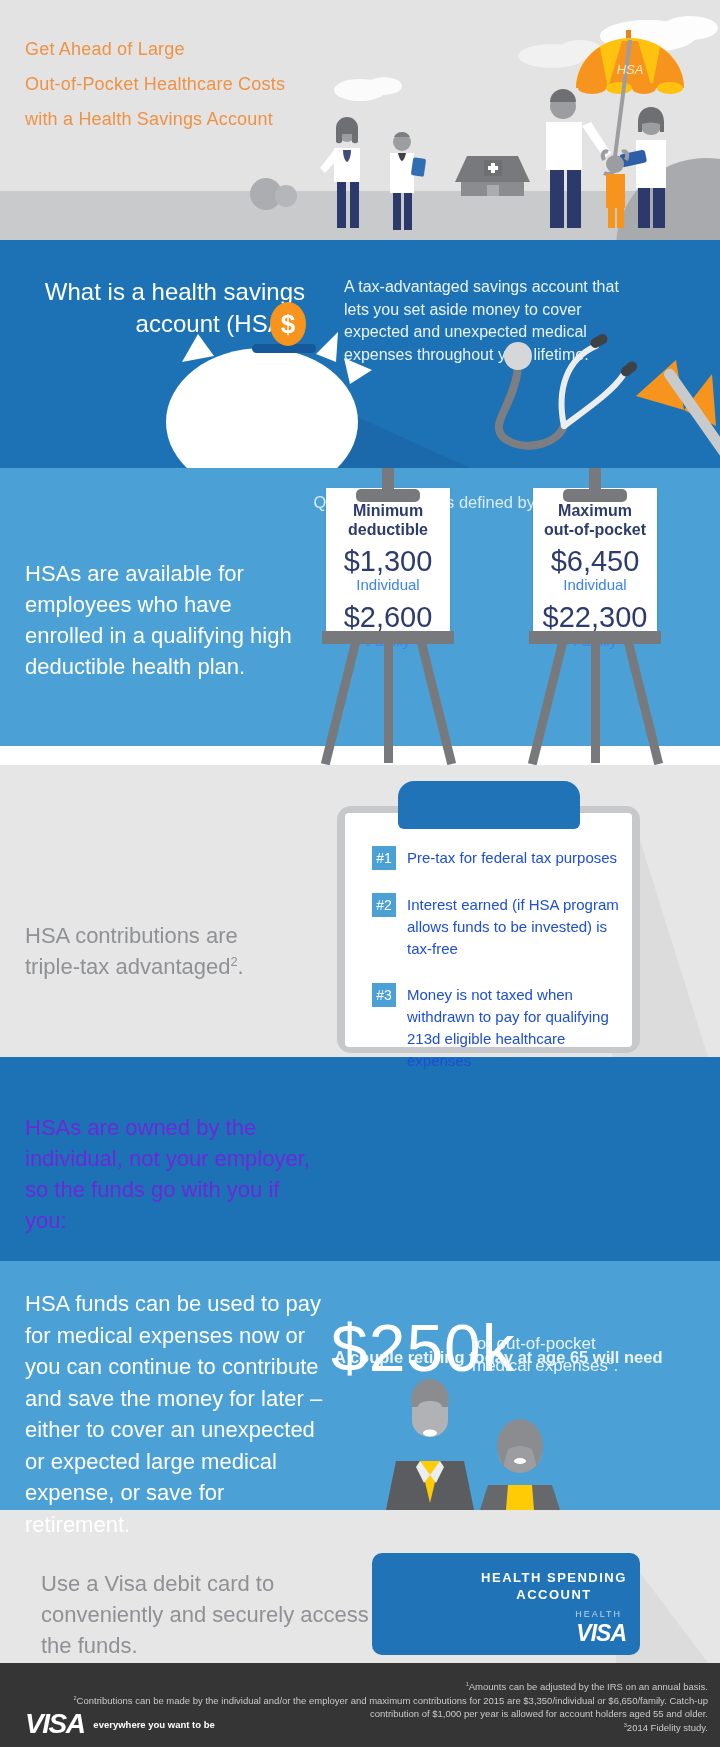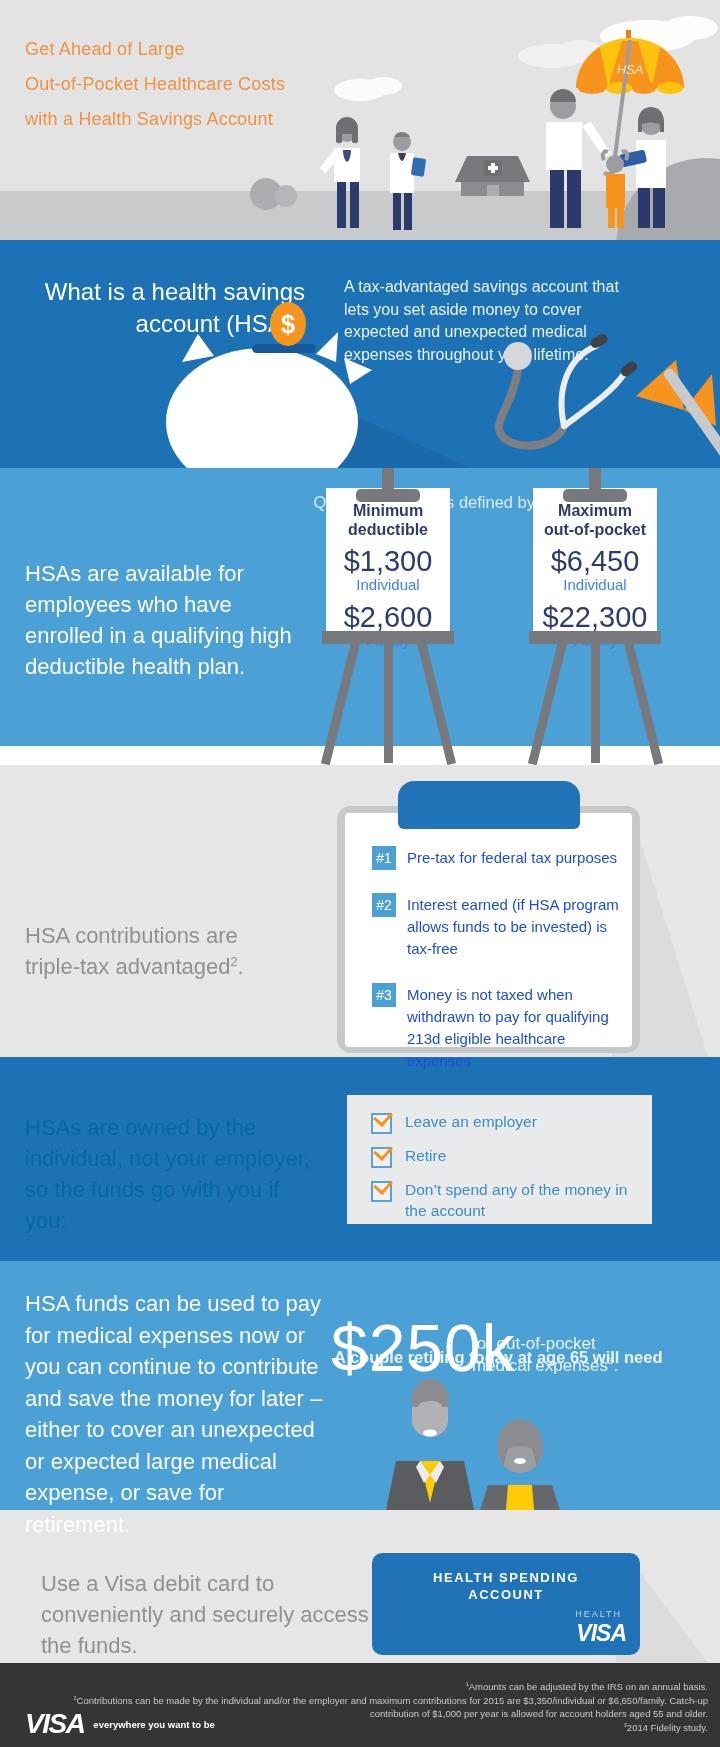--- a/index.html
+++ b/index.html
@@ -40,40 +40,40 @@
     clip-path:polygon(18% 0,100% 100%,0 100%,0 10%);}
   .clip-frame{left:337px;top:806px;width:303px;height:247px;background:#c7c8ca;border-radius:14px;}
   .clip-paper{left:345px;top:813px;width:287px;height:234px;background:#ffffff;border-radius:4px;}
   .clip-top{left:398px;top:781px;width:182px;height:48px;background:#2173b8;border-radius:16px 16px 6px 6px;}
   .clip-items{left:372px;top:846px;width:250px;display:flex;flex-direction:column;gap:23px;}
   .clip-item{display:flex;gap:11px;align-items:flex-start;}
   .clip-badge{flex:0 0 auto;width:24px;height:24px;background:#4ba0d5;color:#ffffff;font-size:14px;
     text-align:center;line-height:24px;}
   .clip-text{color:#1d4ed8;font-size:15px;line-height:22px;font-weight:300;padding-top:1px;}
   
-  .owned-heading{left:25px;top:1112px;width:300px;color:#0369a1;font-size:22px;line-height:31px;font-weight:300;}
+  .owned-heading{left:25px;top:1112px;width:300px;color:#6d28d9;font-size:22px;line-height:31px;font-weight:300;}
   .check-panel{left:347px;top:1095px;width:305px;height:129px;background:#e9eaeb;padding:16px 0 0 24px;box-sizing:border-box;
     display:flex;flex-direction:column;gap:11px;}
   .check-row{display:flex;gap:13px;align-items:flex-start;}
   .checkbox{flex:0 0 auto;position:relative;width:17px;height:17px;border:2px solid #5aa2d0;margin-top:2px;background:#f0f1f2;}
   .checkmark{position:absolute;left:2px;top:-4px;width:13px;height:9px;
     border-left:3px solid #f7941e;border-bottom:3px solid #f7941e;transform:rotate(-48deg);}
   .check-label{color:#3c8dc5;font-size:15.5px;line-height:21px;font-weight:300;width:230px;}
   
   .funds-heading{left:25px;top:1288px;width:300px;color:#ffffff;font-size:22px;line-height:31.5px;font-weight:300;}
   .stat-intro{left:334px;top:1348px;width:340px;color:#eaf3fa;font-size:16.5px;font-weight:700;}
   .stat-value{left:331px;top:1310px;color:#ffffff;font-size:66px;font-weight:300;letter-spacing:1px;}
   .stat-caption{left:472px;top:1333px;width:170px;color:#eaf3fa;font-size:17px;line-height:22px;font-weight:300;}
   
   .visa-heading{left:41px;top:1568px;width:360px;color:#8f9194;font-size:22px;line-height:31px;font-weight:300;}
   .card-shadow{left:616px;top:1565px;width:92px;height:98px;background:#dcdcdd;
     clip-path:polygon(20% 0,100% 100%,0 100%,0 18%);}
   .visa-card{left:372px;top:1553px;width:268px;height:102px;background:#2173b8;border-radius:10px;}
   .vc-title{position:absolute;top:16px;left:0;width:100%;text-align:center;color:#ffffff;
-    font-size:13px;line-height:17px;font-weight:bold;letter-spacing:1.5px;}
+    font-size:13px;line-height:17px;font-weight:bold;letter-spacing:1.5px;padding-left:48px;}
   .vc-debit{position:absolute;right:18px;bottom:36px;color:#bcd6ec;font-size:9px;letter-spacing:2px;}
   .vc-brand{position:absolute;right:14px;bottom:8px;color:#ffffff;font-size:23px;font-weight:bold;
     font-style:italic;letter-spacing:-1px;}
   
   .footnotes{right:12px;top:1680px;width:655px;text-align:right;color:#c9cacc;font-size:9.5px;
     line-height:13.5px;font-weight:300;}
   .footnote{display:block;}
   .visa-logo{left:25px;top:1708px;display:flex;align-items:center;gap:9px;color:#ffffff;}
   .vl-word{font-size:28px;font-weight:bold;font-style:italic;letter-spacing:-1.5px;}
   .vl-tag{font-size:9.5px;font-weight:bold;}
@@ -291,40 +291,20 @@
       <div class="clip-badge">#2</div>
       <div class="clip-text" style="width:215px">Interest earned (if HSA program allows funds to be invested) is tax-free</div>
     </div>
     <div class="clip-item">
       <div class="clip-badge">#3</div>
       <div class="clip-text" style="width:232px">Money is not taxed when withdrawn to pay for qualifying 213d eligible healthcare expenses</div>
     </div>
   </div>
 
   <div class="abs owned-heading">HSAs are owned by the individual, not your employer, so the funds go with you if you:</div>
-  <div class="abs check-panel">
-    <div class="check-row">
-      <span class="checkbox">
-          <span class="checkmark"></span>
-        </span>
-      <span class="check-label">Leave an employer</span>
-    </div>
-    <div class="check-row">
-      <span class="checkbox">
-          <span class="checkmark"></span>
-        </span>
-      <span class="check-label">Retire</span>
-    </div>
-    <div class="check-row">
-      <span class="checkbox">
-          <span class="checkmark"></span>
-        </span>
-      <span class="check-label">Don’t spend any of the money in the account</span>
-    </div>
-  </div>
 
   <div class="abs funds-heading">HSA funds can be used to pay for medical expenses now or you can continue to contribute and save the money for later – either to cover an unexpected or expected large medical expense, or save for retirement.</div>
   <div class="abs stat-intro">A couple retiring today at age 65 will need</div>
   <div class="abs stat-value">$250k</div>
   <div class="abs stat-caption">
     <div>for out-of-pocket</div>
     <div><span>medical expenses</span><sup>3</sup><span>.</span></div>
   </div>
 
   <svg class="abs" style="left:0;top:1261px" width="720" height="249" viewBox="0 0 720 249">

